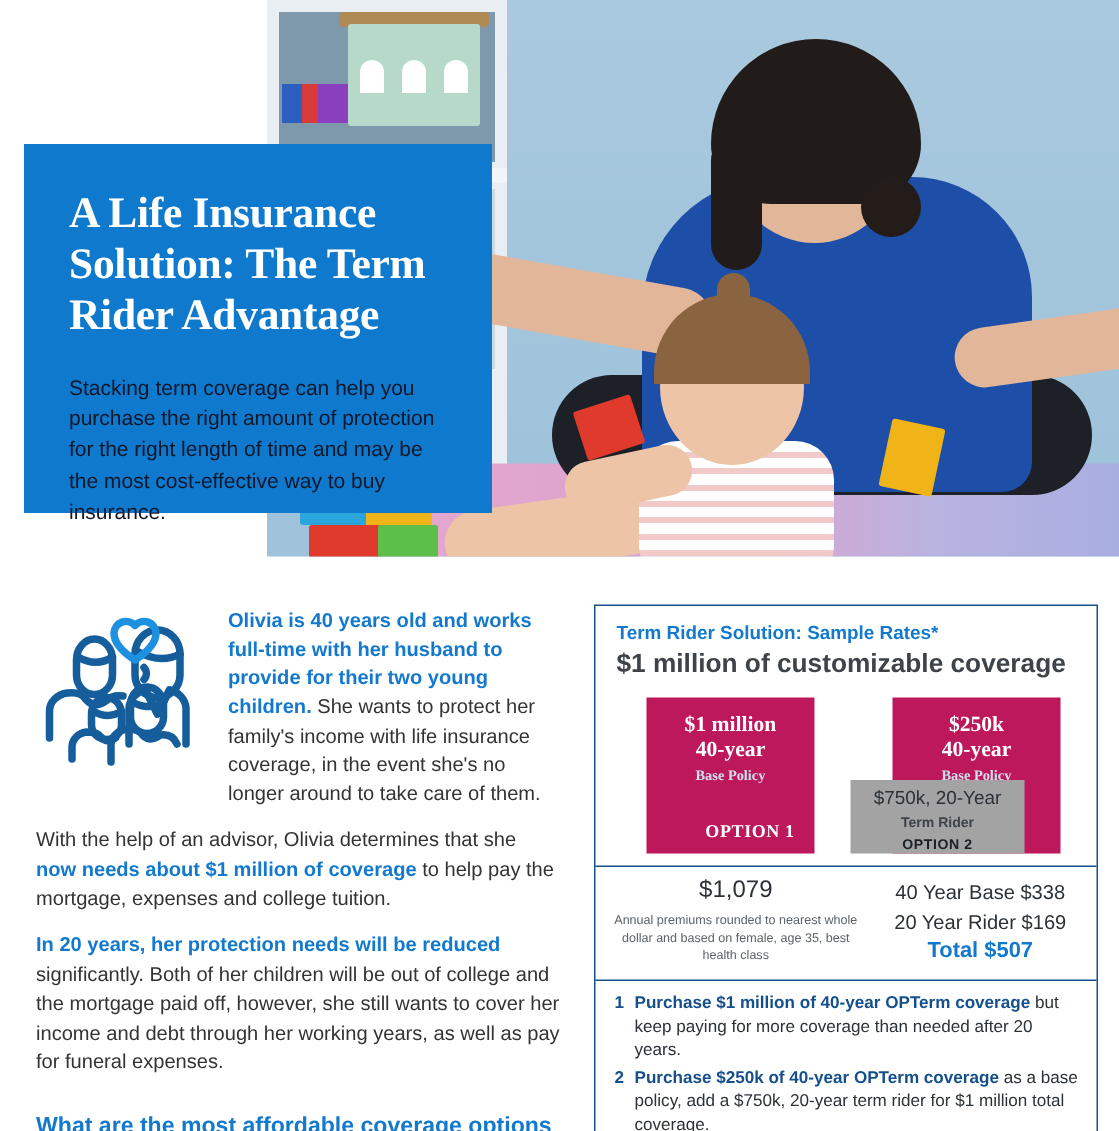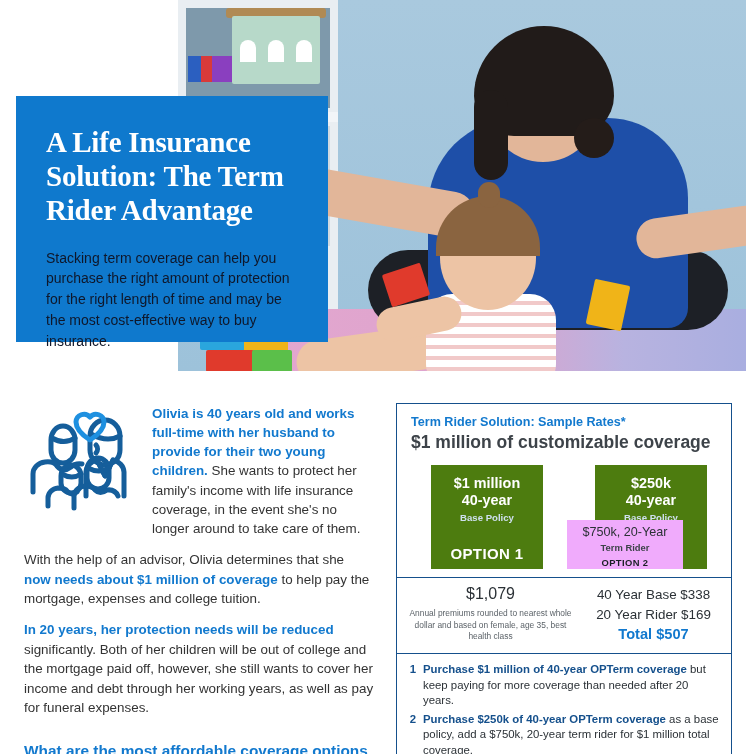--- a/index.html
+++ b/index.html
@@ -73,30 +73,30 @@
   .card{
     position:absolute;left:396px;top:403px;width:336px;
     border:1.5px solid #15508c;box-sizing:border-box;background:#ffffff;
   }
   .card-head{padding:11px 14px 6px 14px;}
   .card-kicker{color:#1279ce;font-weight:bold;font-size:12.6px;line-height:1.2;}
   .card-title{color:#3d4349;font-weight:bold;font-size:17.5px;line-height:1.2;margin-top:2px;}
 
   .options{position:relative;height:112px;margin-top:6px;}
   .opt-box{
-    position:absolute;background:#4d7c0f;color:#ffffff;text-align:center;box-sizing:border-box;
+    position:absolute;background:#be185d;color:#ffffff;text-align:center;box-sizing:border-box;font-family:Liberation Serif, serif;
   }
   .opt1{left:34px;top:0;width:112px;height:104px;padding-top:10px;}
   .opt2dark{left:198px;top:0;width:112px;height:104px;padding-top:10px;}
   .opt-amt{font-size:14.4px;font-weight:bold;line-height:1.16;}
   .opt-sub{font-size:9.6px;font-weight:bold;color:#cfe0ef;margin-top:3px;}
-  .opt-tag{position:absolute;left:0;bottom:7px;width:100%;font-size:15px;font-weight:bold;letter-spacing:.4px;}
+  .opt-tag{position:absolute;left:13px;bottom:7px;width:100%;font-size:12px;font-weight:bold;letter-spacing:.4px;}
   .rider-box{
     position:absolute;left:170px;top:55px;width:116px;height:49px;
-    background:#f0abfc;color:#2b3136;text-align:center;box-sizing:border-box;padding-top:5px;
+    background:#a3a3a3;color:#2b3136;text-align:center;box-sizing:border-box;padding-top:5px;
   }
   .rider-amt{font-size:12.6px;line-height:1.2;}
   .rider-sub{font-size:9.4px;font-weight:bold;color:#3d4349;margin-top:2px;}
   .rider-tag{font-size:9.4px;font-weight:bold;color:#1a1f24;margin-top:4px;letter-spacing:.4px;}
 
   .prices{display:flex;border-top:1.5px solid #15508c;}
   .price-l{width:56%;box-sizing:border-box;padding:7px 10px 8px 10px;text-align:center;}
   .price-r{width:44%;box-sizing:border-box;padding:7px 12px 8px 4px;text-align:center;}
   .price-big{font-size:16px;font-weight:normal;color:#2b3136;}
   .price-note{font-size:8.4px;line-height:1.38;color:#5c6369;font-weight:normal;text-align:center;margin-top:5px;}

